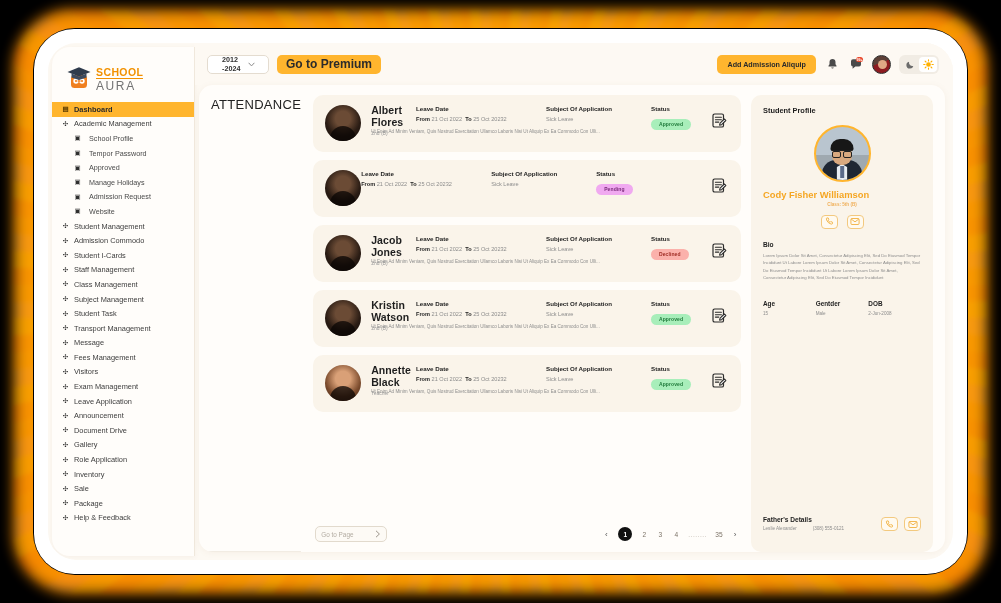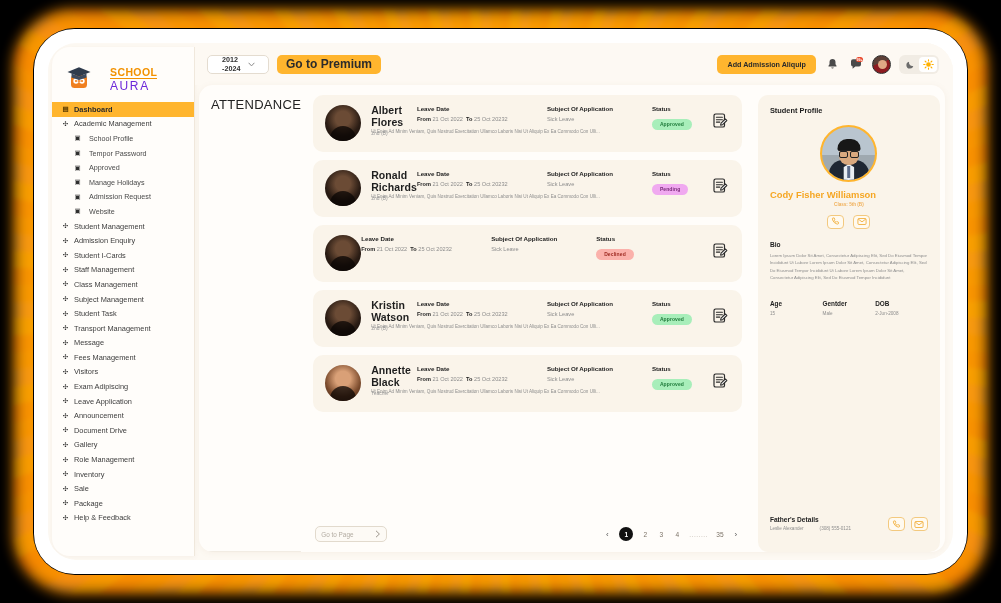--- a/index.html
+++ b/index.html
@@ -60,29 +60,29 @@
   .sidebar {
     width: 143px;
     background: #fffdfa;
     border-right: 1px solid #f0e8dc;
     border-radius: 18px 0 0 18px;
     padding: 10px 0 0 0;
     display: flex; flex-direction: column;
     margin: 4px 0 4px 4px;
     box-shadow: 0 1px 5px rgba(150,120,80,.07);
   }
-  .logo-wrap { padding: 6px 0 10px 14px; display:flex; align-items:center; gap:18px; }
+  .logo-wrap { padding: 6px 0 10px 14px; display:flex; align-items:center; gap:4px; }
   .logo-cap { position: relative; width: 26px; height: 26px; }
   .logo-text { line-height: 1; }
   .logo-school {
     font-size: 10.5px; font-weight: 700; color: #f29100; letter-spacing: .4px;
     border-bottom: 1.6px solid #f29100; padding-bottom: .5px; display:inline-block;
   }
   .logo-aura {
-    font-size: 12px; font-weight: 400; color: #6d28d9; letter-spacing: 1.6px;
+    font-size: 12px; font-weight: 400; color: #737373; letter-spacing: 1.6px;
     display:block; margin-top: 1px;
   }
   .nav { flex: 1; overflow: hidden; padding-bottom: 6px; }
   .nav-item {
     display: flex; align-items: center; gap: 5px;
     padding: 2px 8px 2px 10px;
     height: 14.6px;
     font-size: 7.4px; color: #3c3c3c;
     cursor: pointer; white-space: nowrap;
   }
@@ -160,21 +160,21 @@
     box-shadow: 0 1px 6px rgba(160,130,90,.08);
     display: flex; flex-direction: row;
     overflow: hidden;
   }
   .page-title {
     font-size: 13px; color: #222; font-weight: 400;
     padding: 12px 0 11px 12px;
     border-bottom: 1px solid #f2ece3;
     letter-spacing: .3px;
   }
-  .body-area { flex: 1; display: flex; gap: 16px; padding: 10px 12px 0 12px; min-height: 0; }
+  .body-area { flex: 1; display: flex; gap: 10px; padding: 10px 12px 0 12px; min-height: 0; }
   .left-col { flex: 1; display: flex; flex-direction: column; min-width: 0; }
   .rows { display: flex; flex-direction: column; gap: 8px; }
 
   .row-card {
     background: #faf4ea;
     border-radius: 10px;
     height: 57px;
     display: flex; align-items: flex-start;
     padding: 9px 12px 0 12px;
     position: relative;
@@ -356,21 +356,21 @@
             <div class="nav-item sub">
               <span class="nv-ico">▣</span>
               <span>Website</span>
             </div>
             <div class="nav-item">
               <span class="nv-ico">✣</span>
               <span>Student Management</span>
             </div>
             <div class="nav-item">
               <span class="nv-ico">✣</span>
-              <span>Admission Enquiry</span>
+              <span>Admission Commodo</span>
             </div>
             <div class="nav-item">
               <span class="nv-ico">✣</span>
               <span>Student I-Cards</span>
             </div>
             <div class="nav-item">
               <span class="nv-ico">✣</span>
               <span>Staff Management</span>
             </div>
             <div class="nav-item">
@@ -396,41 +396,41 @@
             <div class="nav-item">
               <span class="nv-ico">✣</span>
               <span>Fees Management</span>
             </div>
             <div class="nav-item">
               <span class="nv-ico">✣</span>
               <span>Visitors</span>
             </div>
             <div class="nav-item">
               <span class="nv-ico">✣</span>
-              <span>Exam Adipiscing</span>
+              <span>Exam Management</span>
             </div>
             <div class="nav-item">
               <span class="nv-ico">✣</span>
               <span>Leave Application</span>
             </div>
             <div class="nav-item">
               <span class="nv-ico">✣</span>
               <span>Announcement</span>
             </div>
             <div class="nav-item">
               <span class="nv-ico">✣</span>
               <span>Document Drive</span>
             </div>
             <div class="nav-item">
               <span class="nv-ico">✣</span>
               <span>Gallery</span>
             </div>
             <div class="nav-item">
               <span class="nv-ico">✣</span>
-              <span>Role Management</span>
+              <span>Role Application</span>
             </div>
             <div class="nav-item">
               <span class="nv-ico">✣</span>
               <span>Inventory</span>
             </div>
             <div class="nav-item">
               <span class="nv-ico">✣</span>
               <span>Sale</span>
             </div>
             <div class="nav-item">
@@ -515,44 +515,44 @@
                     <div class="row-action">
                       <svg width="15" height="16" viewBox="0 0 15 16">
                         <rect x="1" y="1" width="10.5" height="13" rx="1.6" fill="none" stroke="#2b2b2b" stroke-width="1.2"></rect>
                         <path d="M3.4 4.3h6M3.4 6.7h6M3.4 9.1h3.4" stroke="#2b2b2b" stroke-width="1.1" stroke-linecap="round"></path>
                         <path d="M13.8 7.5 9.6 11.7l-2 .5.5-2 4.2-4.2z" fill="#fff" stroke="#2b2b2b" stroke-width="1.1" stroke-linejoin="round"></path>
                       </svg>
                     </div>
                   </div>
                   <div class="row-card">
                     <div class="row-avatar "></div>
-                    <div class="row-main">
-                      <div class="row-name">Ronald Richards</div>
-                      <div class="row-class">2nd (B)</div>
-                      <div class="row-desc">Ut Enim Ad Minim Veniam, Quis Nostrud Exercitation Ullamco Laboris Nisi Ut Aliquip Ex Ea Commodo Con Ulli...</div>
-                    </div>
                     <div class="col-block">
                       <div class="col-h">Leave Date</div>
                       <div class="date-line"><b>From</b> <span>21 Oct 2022</span>&nbsp; <b>To</b> <span>25 Oct 20232</span></div>
                     </div>
                     <div class="col-block sub">
                       <div class="col-h">Subject Of Application</div>
                       <div class="col-v">Sick Leave</div>
                     </div>
                     <div class="col-block status"><div class="col-h">Status</div><div class="badge pending">Pending</div></div>
                     <div class="row-action">
                       <svg width="15" height="16" viewBox="0 0 15 16">
                         <rect x="1" y="1" width="10.5" height="13" rx="1.6" fill="none" stroke="#2b2b2b" stroke-width="1.2"></rect>
                         <path d="M3.4 4.3h6M3.4 6.7h6M3.4 9.1h3.4" stroke="#2b2b2b" stroke-width="1.1" stroke-linecap="round"></path>
                         <path d="M13.8 7.5 9.6 11.7l-2 .5.5-2 4.2-4.2z" fill="#fff" stroke="#2b2b2b" stroke-width="1.1" stroke-linejoin="round"></path>
                       </svg>
                     </div>
                   </div>
                   <div class="row-card">
                     <div class="row-avatar "></div>
+                    <div class="row-main">
+                      <div class="row-name">Jacob Jones</div>
+                      <div class="row-class">2nd (B)</div>
+                      <div class="row-desc">Ut Enim Ad Minim Veniam, Quis Nostrud Exercitation Ullamco Laboris Nisi Ut Aliquip Ex Ea Commodo Con Ulli...</div>
+                    </div>
                     <div class="col-block">
                       <div class="col-h">Leave Date</div>
                       <div class="date-line"><b>From</b> <span>21 Oct 2022</span>&nbsp; <b>To</b> <span>25 Oct 20232</span></div>
                     </div>
                     <div class="col-block sub">
                       <div class="col-h">Subject Of Application</div>
                       <div class="col-v">Sick Leave</div>
                     </div>
                     <div class="col-block status"><div class="col-h">Status</div><div class="badge declined">Declined</div></div>
                     <div class="row-action">

